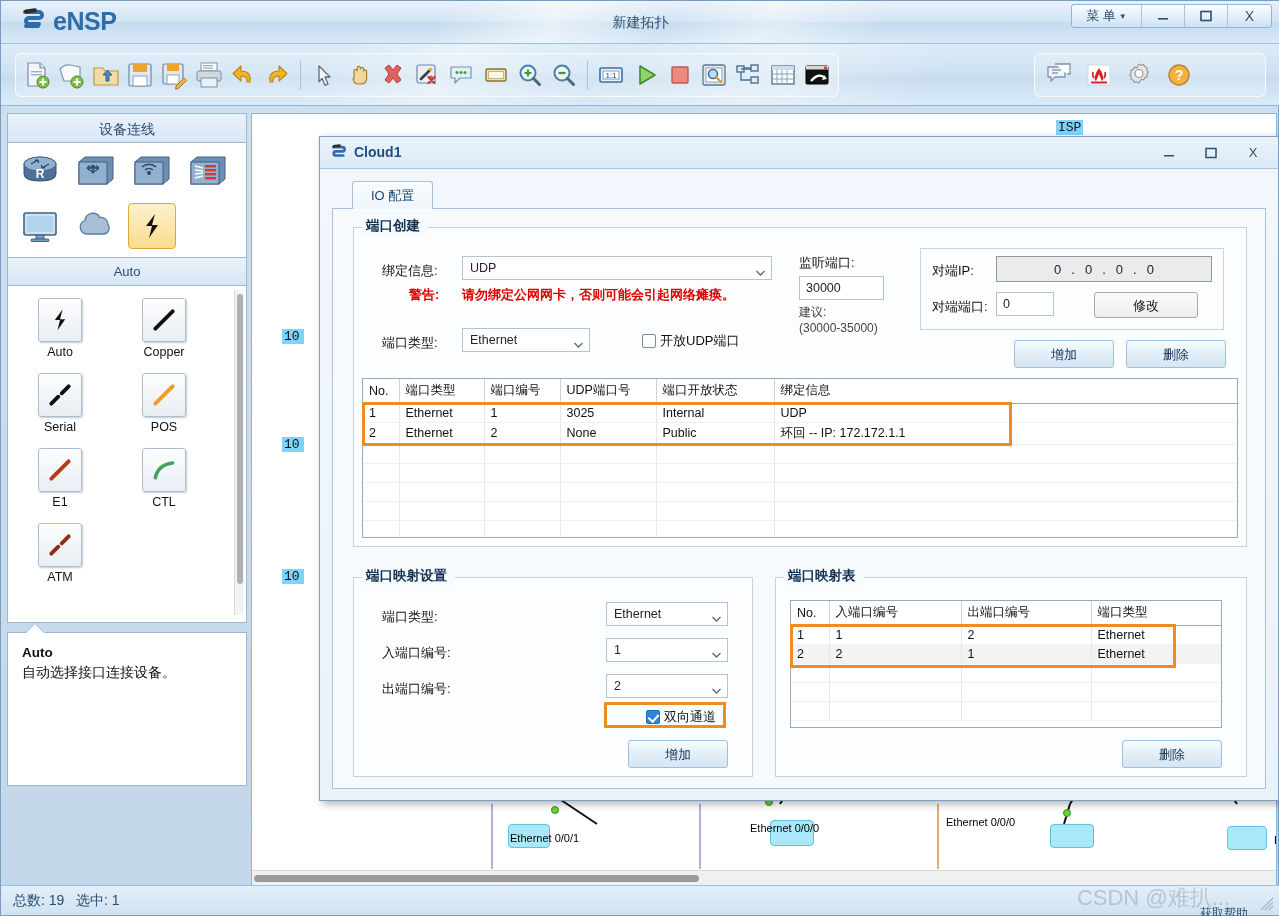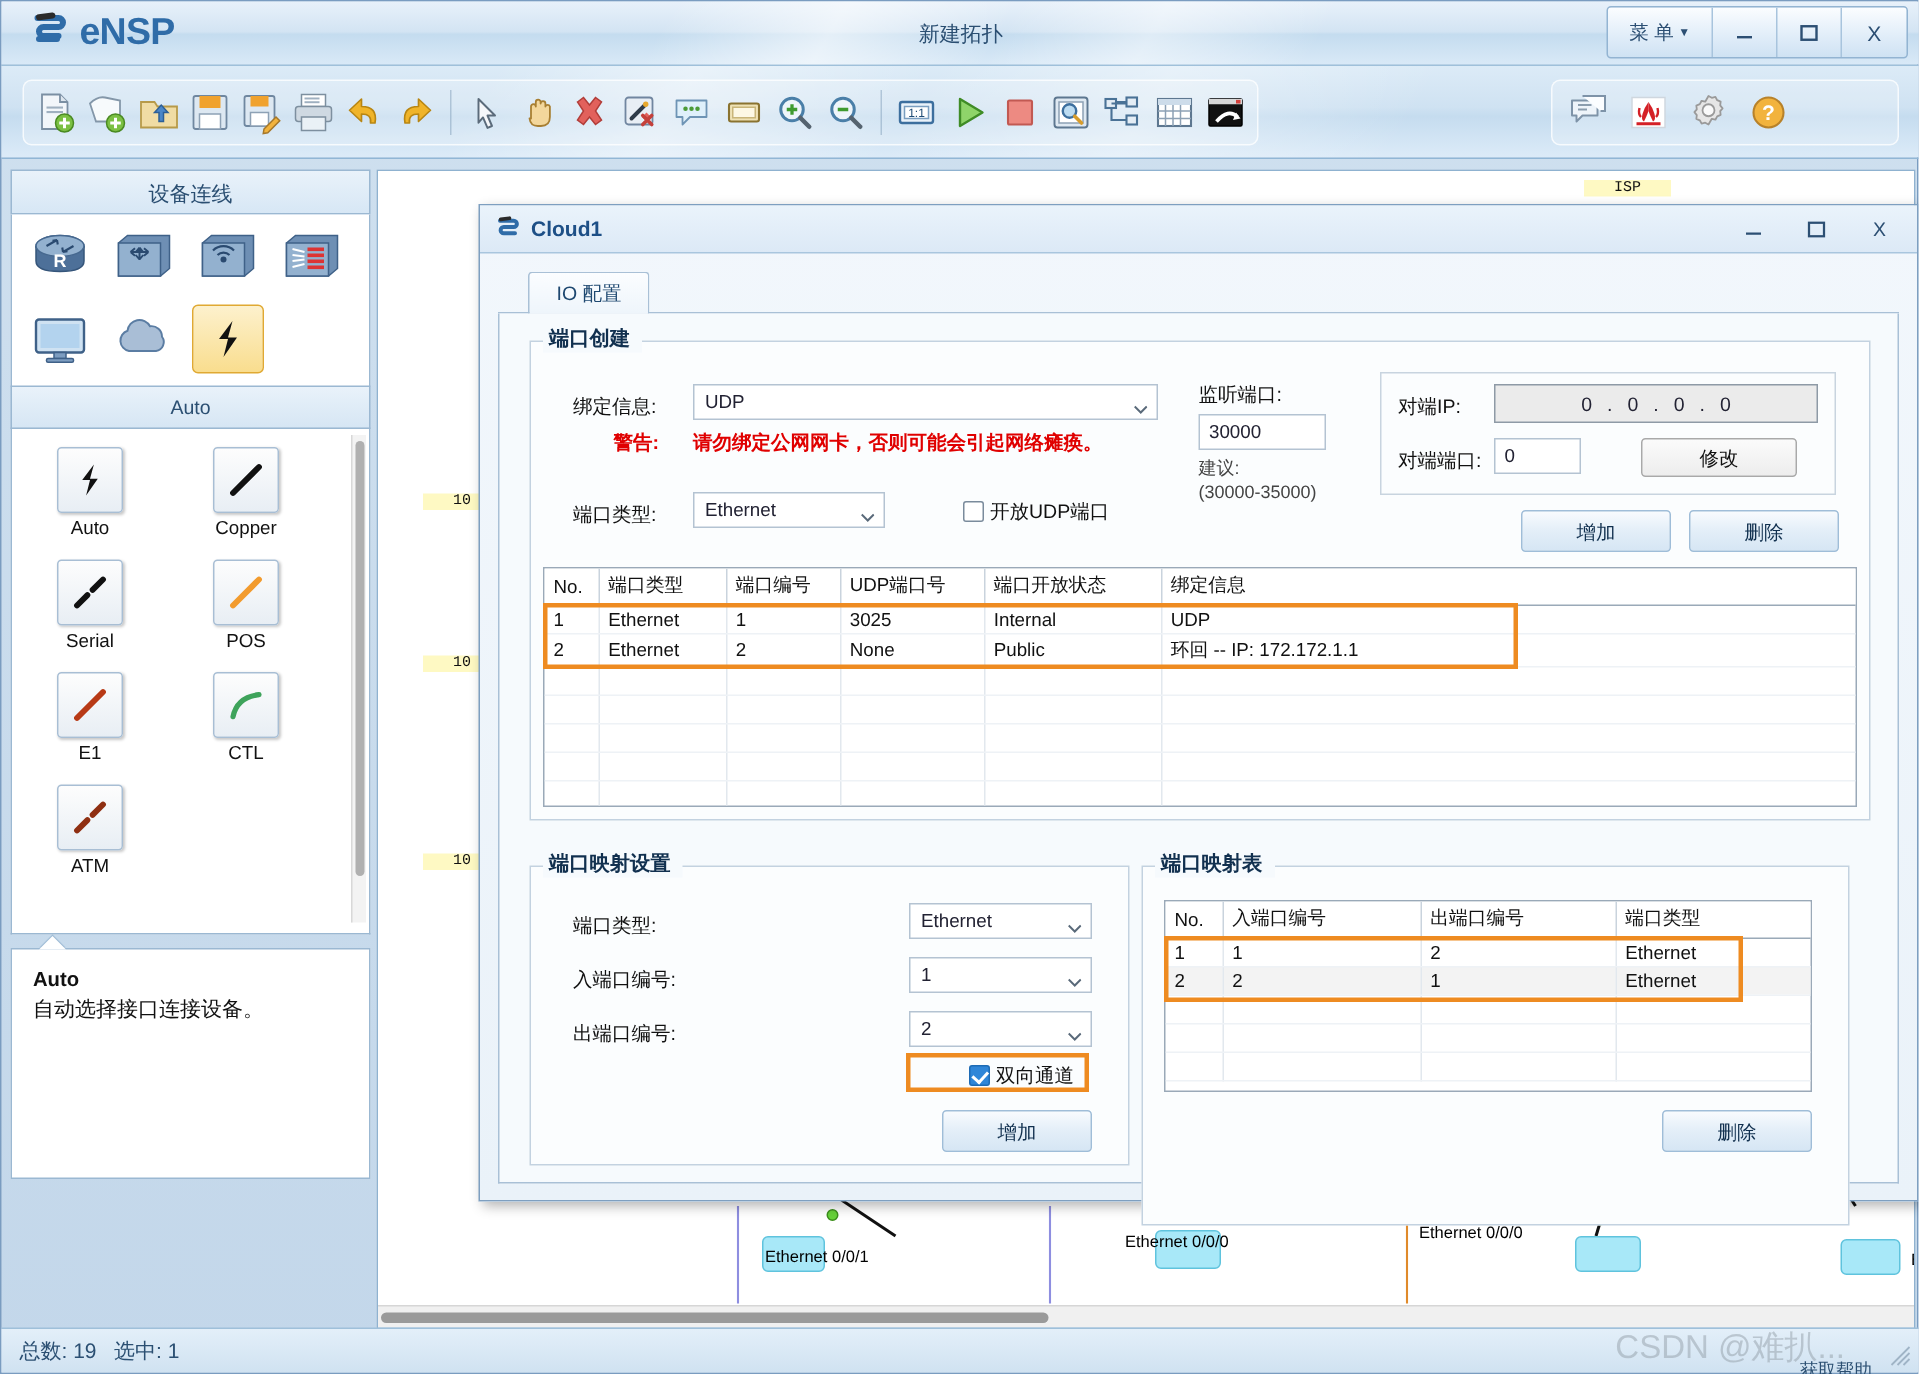--- a/index.html
+++ b/index.html
@@ -35,21 +35,21 @@
   .logo-mark { width:26px; height:28px; position:relative; }
   .logo-text {
     font-family: "Liberation Sans", sans-serif;
     font-size: 25px; font-weight: bold; color:#2f6ca8; letter-spacing:-0.5px;
   }
   .win-title {
     position:absolute; left:0; top:0; width:1279px; height:43px;
     line-height:43px; text-align:center; font-size:14px; color:#2b4f72;
   }
   .win-btns {
-    position:absolute; right:8px; top:3px; height:35px;
+    position:absolute; right:8px; top:3px; height:24px;
     display:flex; align-items:stretch;
     border:1px solid #93b4d2; border-radius:3px; overflow:hidden;
     background: linear-gradient(180deg,#fbfdff 0%, #e2eef9 55%, #cfe2f3 100%);
   }
   .win-btn {
     width:43px; display:flex; align-items:center; justify-content:center;
     font-size:14px; color:#2c4f73; border-right:1px solid #a8c4dd; cursor:default;
   }
   .win-btn:last-child { border-right:none; }
   .win-btn.menu { width:70px; font-size:13px; }
@@ -133,22 +133,22 @@
   .tip-title { font-weight:bold; font-size:13.5px; color:#111; margin-bottom:4px;}
   .tip-body { font-size:14px; color:#111; line-height:1.25; }
 
   
   .canvas-area {
     position:absolute; left:250px; top:112px; width:1026px; height:773px;
     background:#fff; border:1px solid #8fb2d0;
     overflow:hidden;
   }
   .iplabel {
-    position:absolute; background:#fef9c3; color:#111; font-size:10px;
-    font-family:"Liberation Mono", monospace; padding:0 20px; white-space:nowrap;
+    position:absolute; background:#7dd3fc; color:#111; font-size:13px;
+    font-family:"Liberation Mono", monospace; padding:0 2px; white-space:nowrap;
   }
   .ifacelabel { position:absolute; font-size:11px; color:#000; white-space:nowrap; }
   .nodebox { position:absolute; width:40px; height:26px; background:#a8e8f8; border:1px solid #5fc3dd; border-radius:4px;}
   .greendot { position:absolute; width:8px; height:8px; border-radius:50%; background:#67d23a; border:1px solid #3c8f1c; }
   .hscroll {
     position:absolute; left:0; bottom:0; width:1026px; height:15px; background:#f0f0f0; border-top:1px solid #d6d6d6;
   }
   .hscroll .thumb { position:absolute; left:2px; top:4px; width:445px; height:7px; background:#9a9a9a; border-radius:4px;}
 
   
@@ -906,21 +906,21 @@
 
           <div class="chk" style="left:256px; top:130px;padding-left:36px;">
             <span class="chkbox on"></span>
             <span>双向通道</span>
           </div>
           <div class="hl-box" style="left:250px; top:124px; width:122px; height:26px;"></div>
 
           <div class="btn" style="left:274px; top:162px; width:100px; height:28px; line-height:27px;">增加</div>
         </div>
 
-        <div class="group" style="left:428px; top:368px; width:472px; height:240px;">
+        <div class="group" style="left:442px; top:368px; width:472px; height:200px;">
           <div class="glabel">端口映射表</div>
 
           <div class="tbl" style="left:14px; top:22px; width:432px; height:128px;">
             <table>
               <colgroup>
                   <col style="width:38px">
                   <col style="width:132px">
                   <col style="width:130px">
                   <col style="width:132px">
                 </colgroup>

